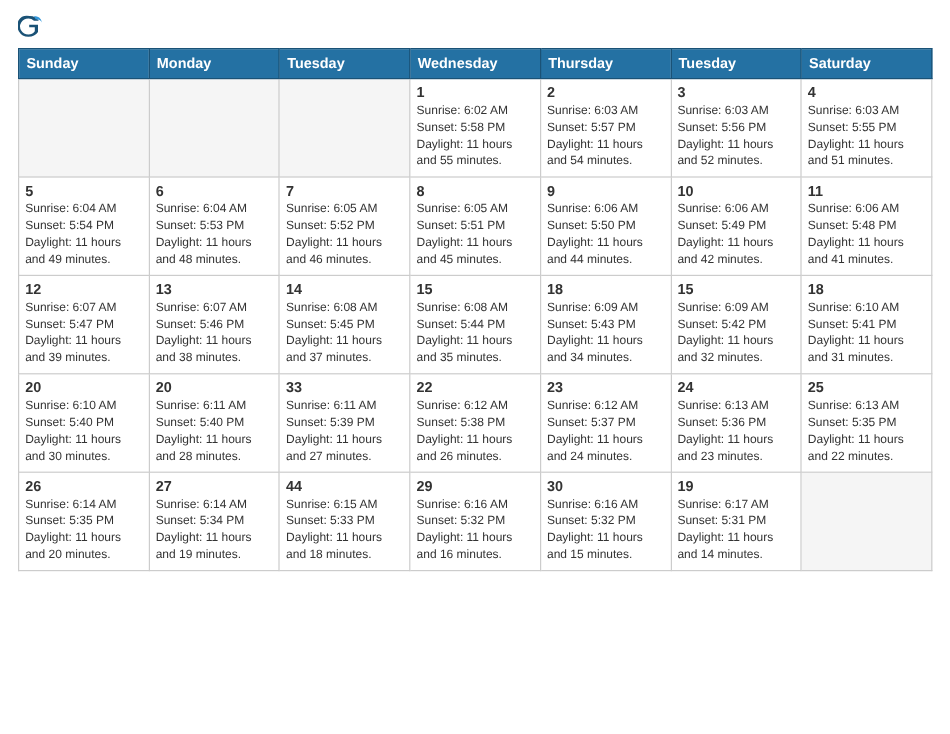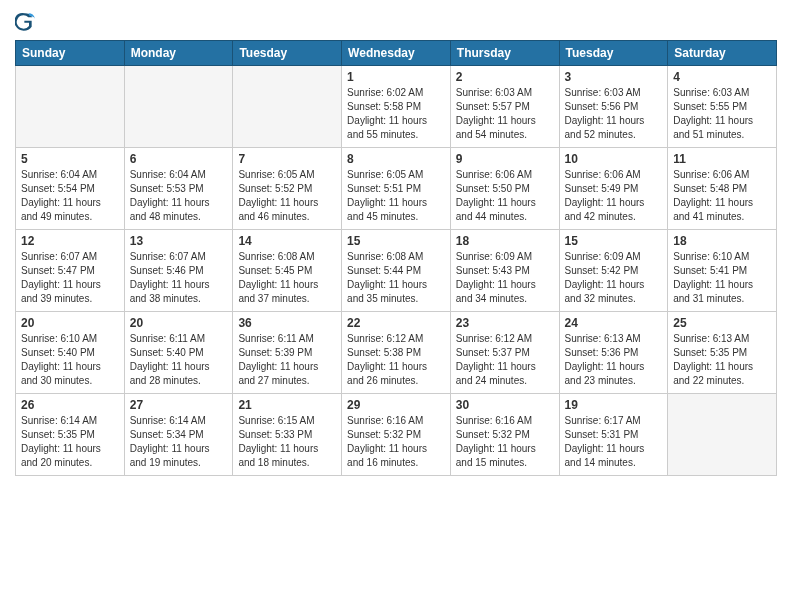--- a/index.html
+++ b/index.html
@@ -291,21 +291,21 @@
       </td>
           <td>
         <div class="day-number">20</div>
         <div class="day-info">
           Sunrise: 6:11 AM<br>
           Sunset: 5:40 PM<br>
           Daylight: 11 hours and 28 minutes.
         </div>
       </td>
           <td>
-        <div class="day-number">36</div>
+        <div class="day-number">33</div>
         <div class="day-info">
           Sunrise: 6:11 AM<br>
           Sunset: 5:39 PM<br>
           Daylight: 11 hours and 27 minutes.
         </div>
       </td>
           <td>
         <div class="day-number">22</div>
         <div class="day-info">
           Sunrise: 6:12 AM<br>
@@ -349,21 +349,21 @@
       </td>
           <td>
         <div class="day-number">27</div>
         <div class="day-info">
           Sunrise: 6:14 AM<br>
           Sunset: 5:34 PM<br>
           Daylight: 11 hours and 19 minutes.
         </div>
       </td>
           <td>
-        <div class="day-number">21</div>
+        <div class="day-number">44</div>
         <div class="day-info">
           Sunrise: 6:15 AM<br>
           Sunset: 5:33 PM<br>
           Daylight: 11 hours and 18 minutes.
         </div>
       </td>
           <td>
         <div class="day-number">29</div>
         <div class="day-info">
           Sunrise: 6:16 AM<br>

